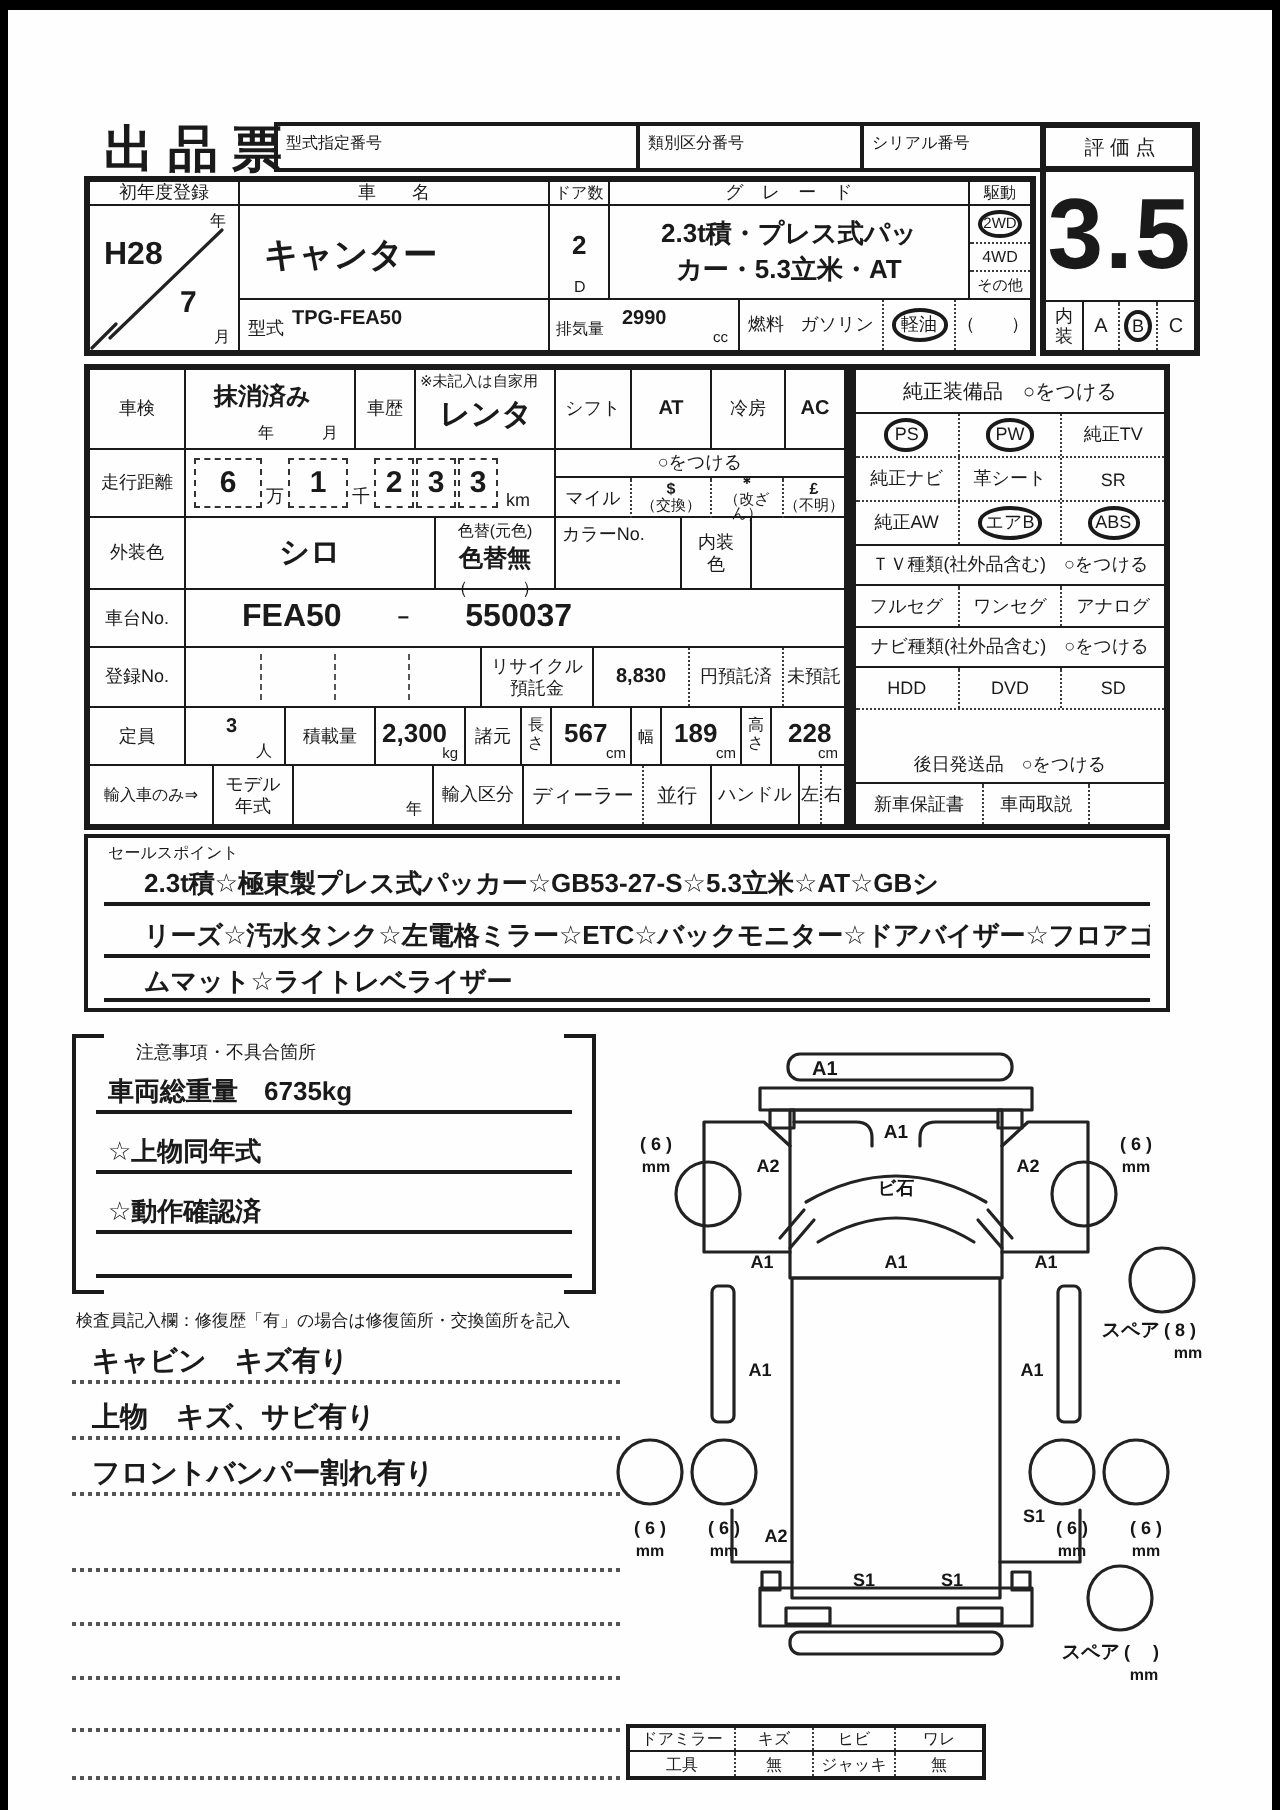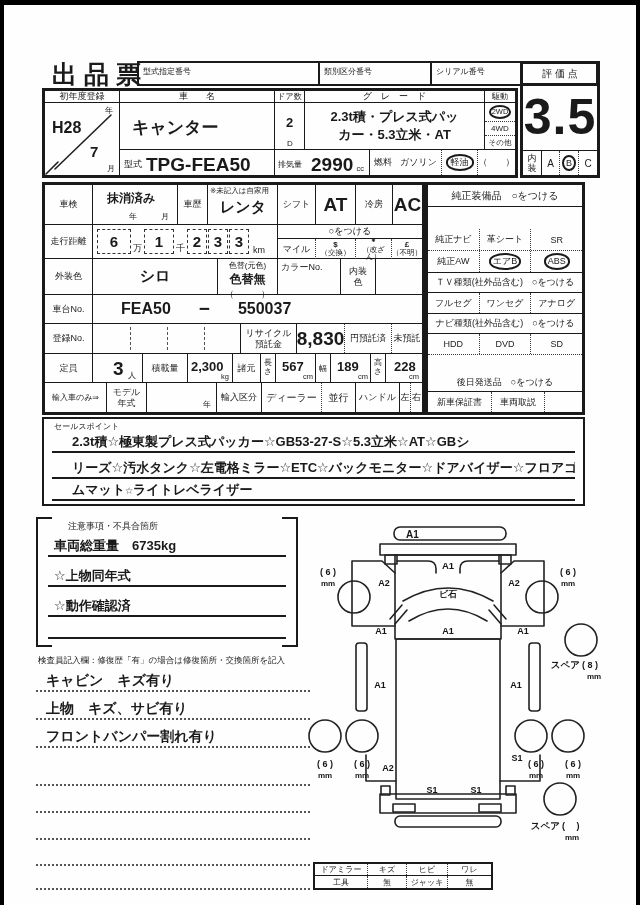--- a/index.html
+++ b/index.html
@@ -3,21 +3,21 @@
 <meta charset="utf-8">
 <style>
   :root{--ink:#1a1a1a;}
   *{box-sizing:border-box;margin:0;padding:0;}
   body{background:#ffffff;width:640px;height:905px;overflow:hidden;}
   .sheet{position:relative;width:640px;height:905px;background:#fefefe;color:var(--ink);
          font-family:"Liberation Sans","DejaVu Sans",sans-serif;}
   .a{position:absolute;}
   .c{display:flex;align-items:center;justify-content:center;text-align:center;}
   .b{font-weight:bold;}
-  .f7{font-size:7.5px;}.f8{font-size:8px;}.f9{font-size:9px;}.f10{font-size:10px;}.f12{font-size:12px;}.f13{font-size:13px;}.f14{font-size:19px;}
+  .f7{font-size:7.5px;}.f8{font-size:8px;}.f9{font-size:9px;}.f10{font-size:10px;}.f12{font-size:12px;}.f13{font-size:13px;}.f14{font-size:10px;}
   .f15{font-size:15px;}.f16{font-size:16px;}
   .bx2{border:2px solid var(--ink);}
   .bx3{border:3px solid var(--ink);}
   .sr{border-right:1.6px solid var(--ink);}
   .sb{border-bottom:1.6px solid var(--ink);}
   .dr{border-right:1.4px dotted #3a3a3a;}
   .db{border-bottom:1.4px dotted #3a3a3a;}
   .circle{display:inline-block;border:2px solid var(--ink);border-radius:50%;padding:0 3px;line-height:1.35;}
   .vt{word-break:break-all;line-height:1.12;text-align:center;}
   .dash{border:1.6px dashed #333;display:flex;align-items:center;justify-content:center;font-weight:bold;}
@@ -263,20 +263,29 @@
         </div>
       <div class="c f10 sr" style="width:34px;">並行</div>
       <div class="c f9 sr" style="width:44px;">ハンドル</div>
       <div class="c f9 dr" style="width:11px;">左</div>
       <div class="c f9" style="flex:1;">右</div>
     </div>
   </div>
 
   <div class="a bx3" style="left:425px;top:182px;width:160px;height:233px;">
     <div class="a c f10 sb" style="left:0;top:0;width:154px;height:22px;">純正装備品　○をつける</div>
+    <div class="a db" style="left:0;top:22px;width:154px;height:22px;display:flex;">
+      <div class="c dr" style="flex:1;">
+          <span class="circle f9">PS</span>
+        </div>
+      <div class="c dr" style="flex:1;">
+          <span class="circle f9">PW</span>
+        </div>
+      <div class="c f9" style="flex:1;">純正TV</div>
+    </div>
     <div class="a db" style="left:0;top:44px;width:154px;height:22px;display:flex;">
       <div class="c f9 dr" style="flex:1;">純正ナビ</div>
       <div class="c f9 dr" style="flex:1;">革シート</div>
       <div class="c f9" style="flex:1;">SR</div>
     </div>
     <div class="a sb" style="left:0;top:66px;width:154px;height:22px;display:flex;">
       <div class="c f9 dr" style="flex:1;">純正AW</div>
       <div class="c dr" style="flex:1;">
           <span class="circle f9" style="padding:0 2px;">エアB</span>
         </div>
@@ -301,21 +310,21 @@
       <div class="c f9 dr" style="flex:1.2;">新車保証書</div>
       <div class="c f9 dr" style="flex:1;">車両取説</div>
       <div style="flex:0.7;"></div>
     </div>
   </div>
 
   <div class="a" style="left:42px;top:417px;width:543px;height:89px;border:2.5px solid var(--ink);">
     <span class="f8" style="position:absolute;left:10px;top:2px;">セールスポイント</span>
     <div class="sline" style="top:10px;height:24px;line-height:26px;">2.3t積☆極東製プレス式パッカー☆GB53-27-S☆5.3立米☆AT☆GBシ</div>
     <div class="sline" style="top:36px;height:24px;line-height:26px;">リーズ☆汚水タンク☆左電格ミラー☆ETC☆バックモニター☆ドアバイザー☆フロアゴ</div>
-    <div class="sline" style="top:60px;height:22px;line-height:24px;font-family:Liberation Mono, monospace;">ムマット☆ライトレベライザー</div>
+    <div class="sline" style="top:60px;height:22px;line-height:24px;">ムマット☆ライトレベライザー</div>
   </div>
 
   <div class="a" style="left:36px;top:517px;width:262px;height:130px;">
     <div class="a" style="left:0;top:0;width:16px;height:100%;border-left:2.5px solid var(--ink);border-top:2.5px solid var(--ink);border-bottom:2.5px solid var(--ink);"></div>
     <div class="a" style="right:0;top:0;width:16px;height:100%;border-right:2.5px solid var(--ink);border-top:2.5px solid var(--ink);border-bottom:2.5px solid var(--ink);"></div>
     <span class="f9" style="position:absolute;left:32px;top:3px;">注意事項・不具合箇所</span>
     <div class="nline" style="top:16px;height:24px;line-height:26px;">車両総重量　6735kg</div>
     <div class="nline" style="top:46px;height:24px;line-height:26px;">☆上物同年式</div>
     <div class="nline" style="top:76px;height:24px;line-height:26px;">☆動作確認済</div>
     <div class="nline" style="top:104px;height:18px;"></div>

